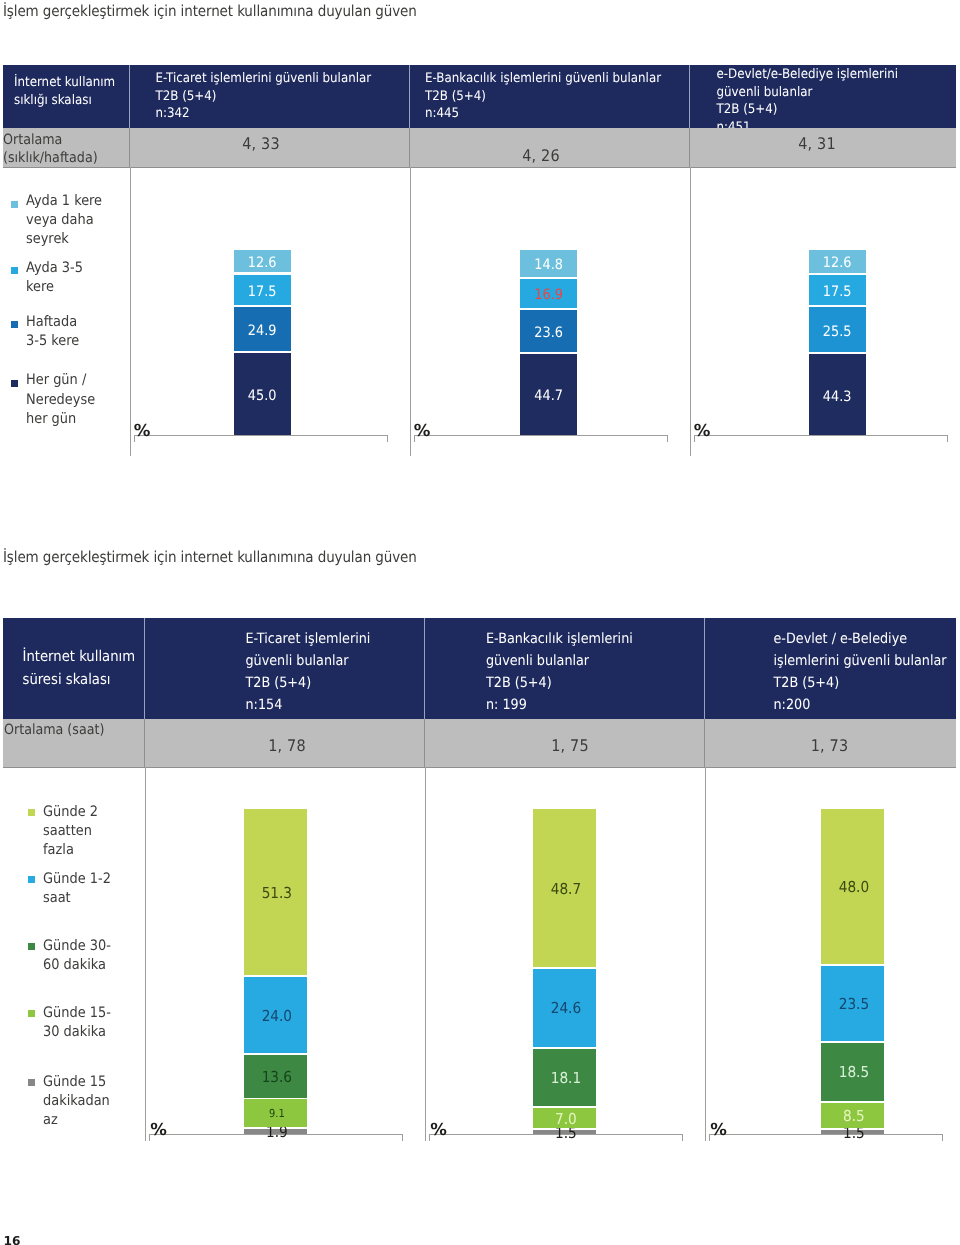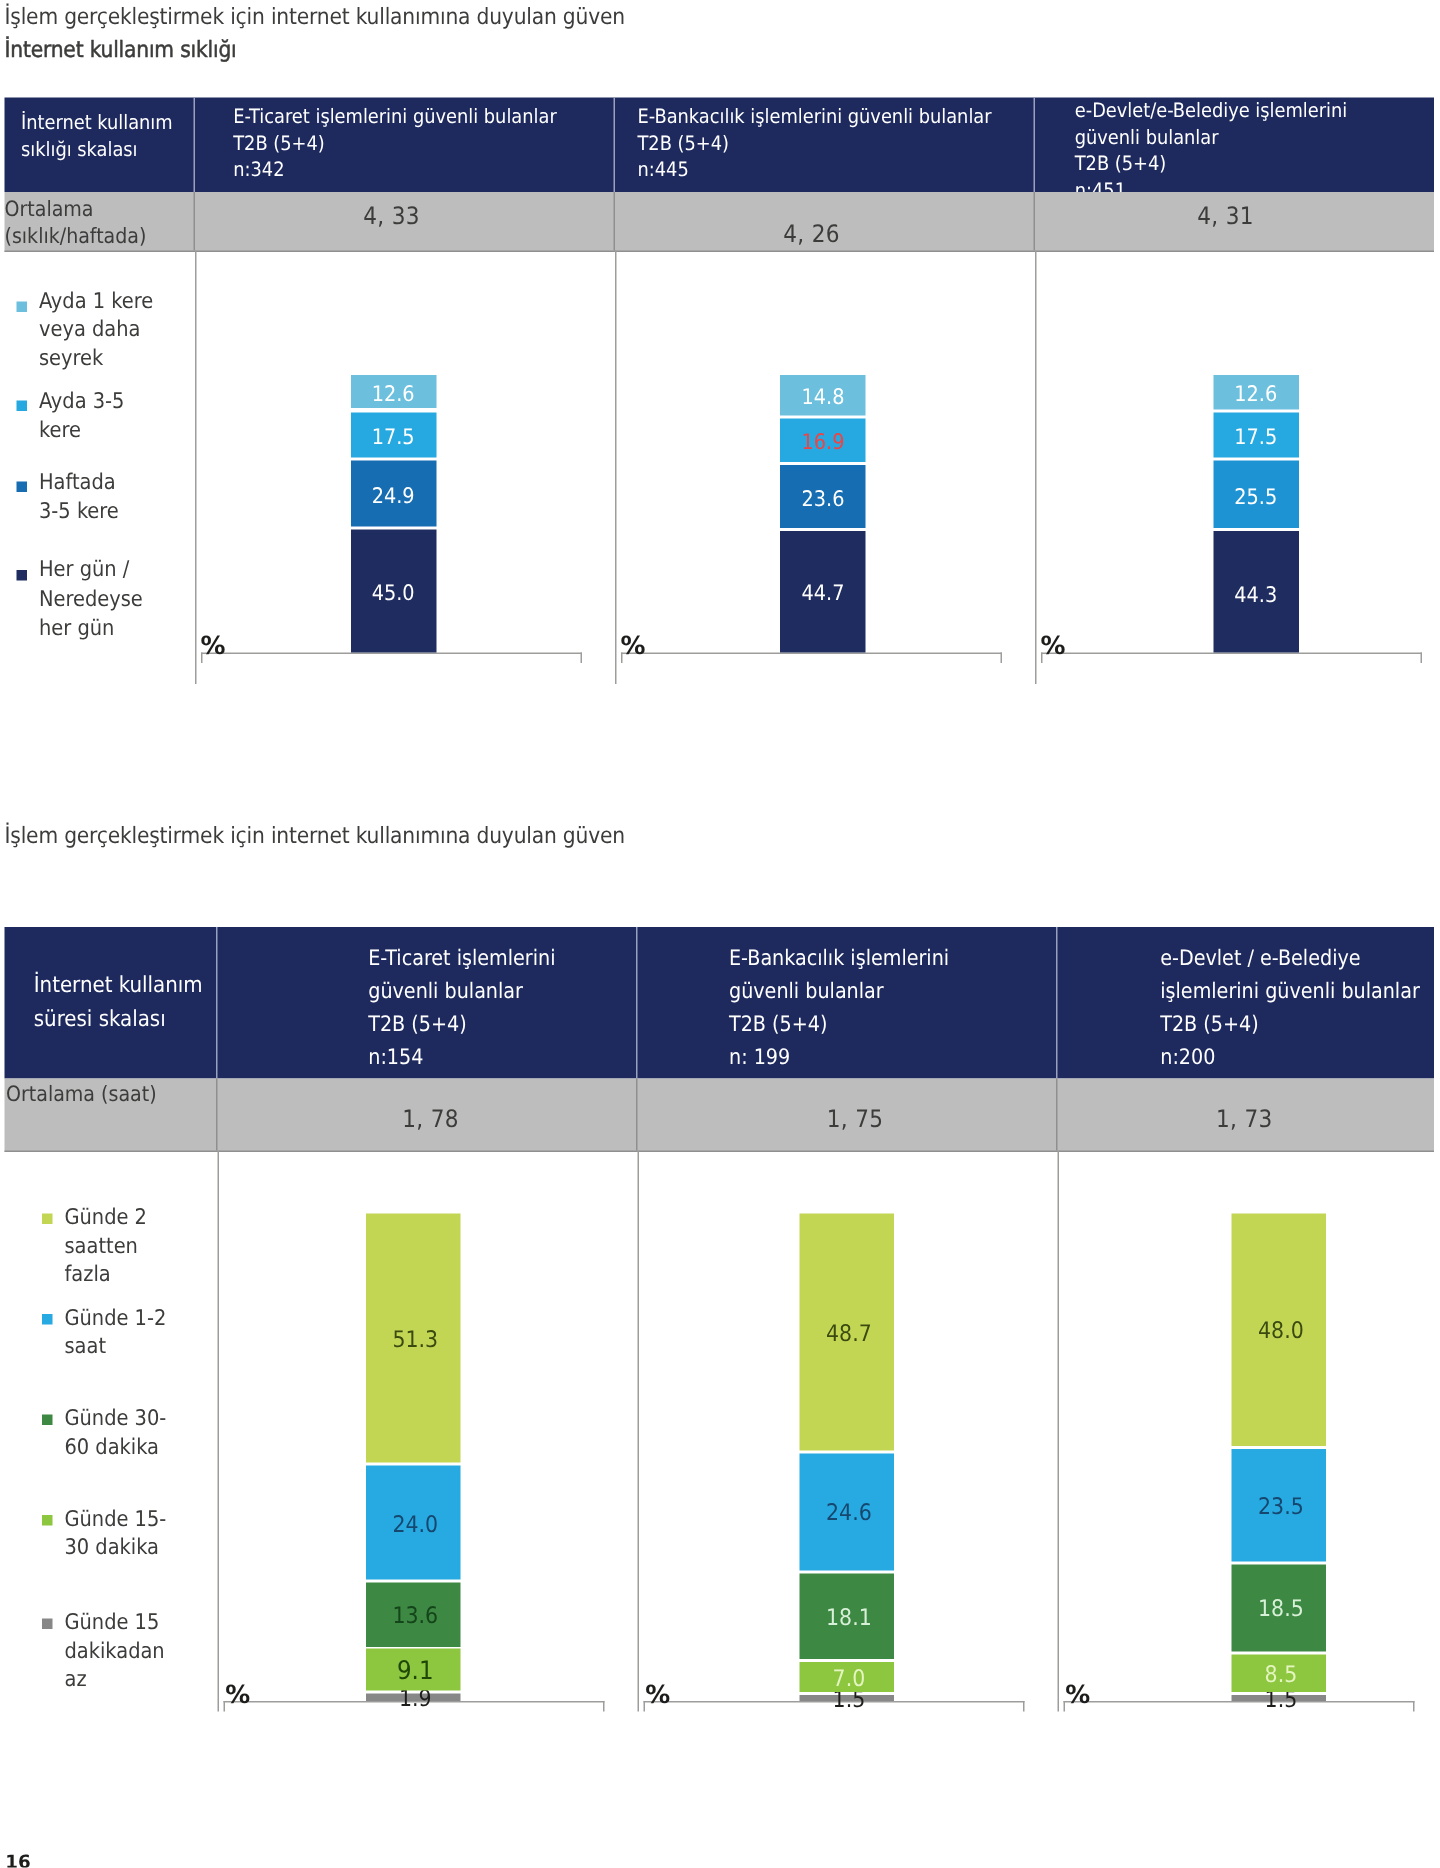--- a/index.html
+++ b/index.html
@@ -44,21 +44,20 @@
 
   .pageno{position:absolute;left:3.5px;font-size:12.2px;line-height:12.6px;font-weight:700;color:#1d1d1b;font-stretch:normal;}
 </style>
 </head>
 <body>
 
 <div class="page">
 
   <div class="title" style="top:0px;">
     <span class="t1">İşlem gerçekleştirmek için internet kullanımına duyulan güven</span>
-    <span class="t2">İnternet kullanım sıklığı</span>
   </div>
 
   <div class="tbl" style="left:3px;top:65px;width:953px;height:102px;">
     <div class="hdr" style="height:63px;"></div>
     <div class="avg" style="top:63px;height:39px;"></div>
 
     <div class="cell hcell slbl" style="left:11px;top:9px;width:116px;">İnternet kullanım
 sıklığı skalası</div>
     <div class="cell hcell" style="left:152.5px;top:5px;width:268px;">E-Ticaret işlemlerini güvenli bulanlar
 T2B (5+4)
@@ -220,21 +219,21 @@
       <div class="vsep" style="left: 145px; top: 767px; height: 373.8px; background: rgb(157, 157, 156);"></div>
       <div class="vsep" style="left: 425px; top: 767px; height: 373.8px; background: rgb(157, 157, 156);"></div>
       <div class="vsep" style="left: 705px; top: 767px; height: 373.8px; background: rgb(157, 157, 156);"></div>
       <div class="axis" style="left: 149px; top: 1134.3px; width: 254px;"></div>
       <div class="tick" style="left: 149px; top: 1134.3px; height: 7px;"></div>
       <div class="tick" style="left: 401.8px; top: 1134.3px; height: 7px;"></div>
       <div class="pct" style="left: 150.2px; top: 1122px;">%</div>
       <div class="seg" style="left: 244.3px; top: 1129.07px; width: 62.5px; height: 5.2307px; background: rgb(135, 135, 135);"></div>
       <div class="seglbl" style="font-size: 15.2px; color: rgb(29, 29, 27); left: 245.6px; width: 62.5px; top: 1125.28px; position: absolute;">1.9</div>
       <div class="seg" style="left: 244.3px; top: 1099.47px; width: 62.5px; height: 27.7023px; background: rgb(141, 198, 63);"></div>
-      <div class="seglbl" style="font-size: 17px; color: rgb(30, 71, 8); left: 245.6px; width: 62.5px; top: 1106.92px; position: absolute;">9.1</div>
+      <div class="seglbl" style="font-size: 11px; color: rgb(30, 71, 8); left: 245.6px; width: 62.5px; top: 1106.92px; position: absolute;">9.1</div>
       <div class="seg" style="left: 244.3px; top: 1055.23px; width: 62.5px; height: 42.3408px; background: rgb(61, 136, 66);"></div>
       <div class="seglbl" style="font-size: 15.2px; color: rgb(20, 68, 26); left: 245.6px; width: 62.5px; top: 1070px; position: absolute;">13.6</div>
       <div class="seg" style="left: 244.3px; top: 977.154px; width: 62.5px; height: 76.172px; background: rgb(39, 169, 225);"></div>
       <div class="seglbl" style="font-size: 15.2px; color: rgb(22, 71, 110); left: 245.6px; width: 62.5px; top: 1008.84px; position: absolute;">24.0</div>
       <div class="seg" style="left: 244.3px; top: 809.325px; width: 62.5px; height: 165.929px; background: rgb(195, 214, 84);"></div>
       <div class="seglbl" style="font-size: 15.2px; color: rgb(58, 74, 16); left: 245.6px; width: 62.5px; top: 885.89px; position: absolute;">51.3</div>
       <div class="axis" style="left: 429px; top: 1134.3px; width: 254px;"></div>
       <div class="tick" style="left: 429px; top: 1134.3px; height: 7px;"></div>
       <div class="tick" style="left: 681.8px; top: 1134.3px; height: 7px;"></div>
       <div class="pct" style="left: 430.2px; top: 1122px;">%</div>

